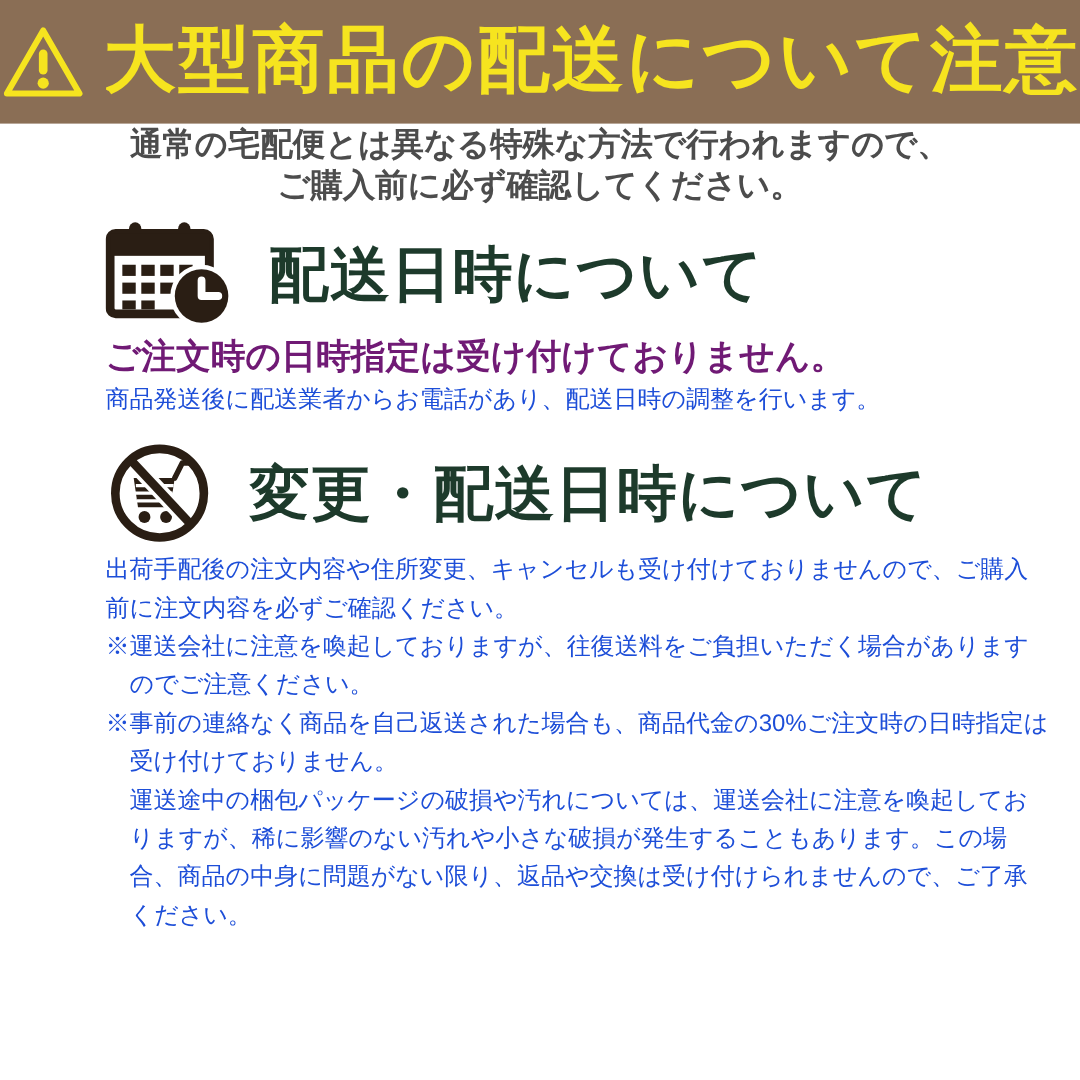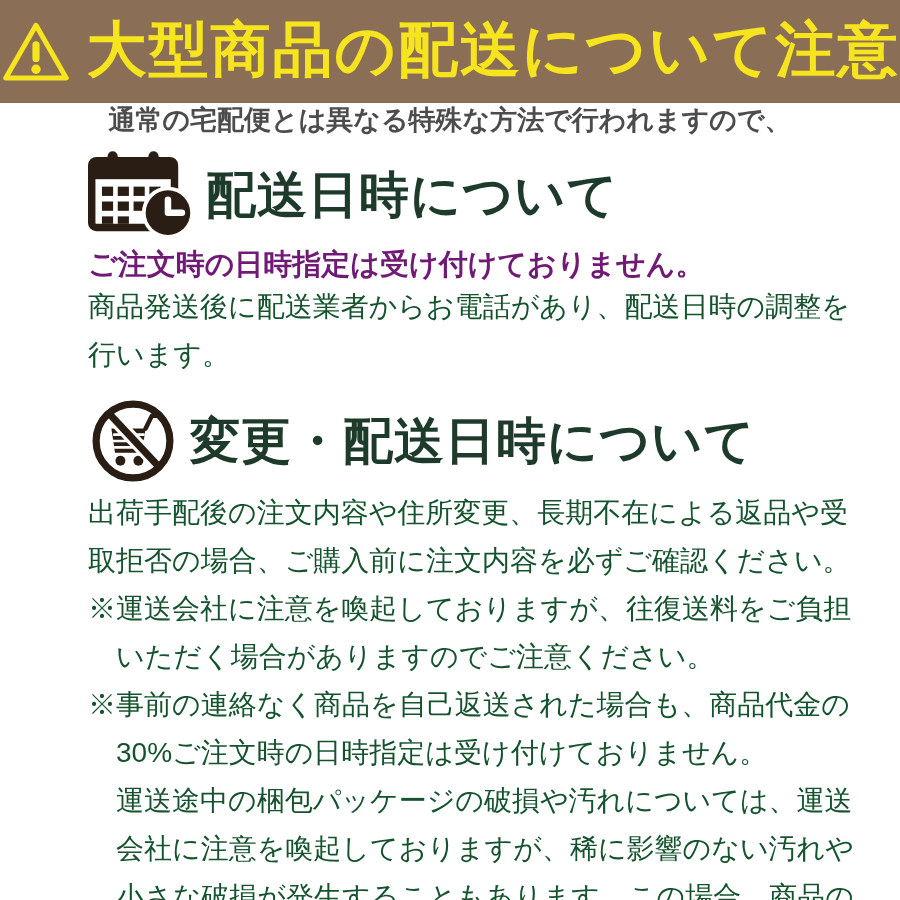--- a/index.html
+++ b/index.html
@@ -43,44 +43,44 @@
   }
 
   
   .section { margin-left: 88px; margin-right: 24px; }
   .section-1 { margin-top: 12px; }
   .section-2 { margin-top: 16px; }
 
   .sec-head {
     display: flex;
     align-items: center;
-    gap: 12px;
+    gap: 30px;
     height: 92px;
   }
   .sec-heading {
     color: #1d3a2b;
     font-size: 50px;
     font-weight: 900;
     letter-spacing: 1px;
     white-space: nowrap;
     line-height: 1;
   }
 
   .highlight {
     margin-top: 6px;
     color: #701a75;
     font-size: 29px;
     font-weight: 700;
     line-height: 34px;
   }
 
   .body-text {
-    color: #14532d;
-    font-size: 28px;
-    line-height: 48px;
+    color: #1d4ed8;
+    font-size: 20px;
+    line-height: 32px;
     font-weight: 500;
     max-width: 786px;
   }
   .body-text.plain { margin-top: 2px; }
   .body-text.note {
     padding-left: 1em;
     text-indent: -1em; 
   }
   .body-text.indent { padding-left: 1em; }
 
@@ -93,21 +93,21 @@
 
   <header class="banner">
     <svg class="icon" width="72" height="64" viewBox="0 0 100 88" aria-hidden="true">
       <path d="M50 7 L92 80 H8 Z" fill="none" stroke="#f6e41f" stroke-width="7" stroke-linejoin="round"></path>
       <rect x="45" y="29" width="10" height="29" rx="5" fill="#f6e41f"></rect>
       <circle cx="50" cy="68" r="6.5" fill="#f6e41f"></circle>
     </svg>
     <h1 class="banner-title">大型商品の配送について注意</h1>
   </header>
 
-  <p class="intro"><span>通常の宅配便とは異なる特殊な方法で行われますので、</span><br></p>
+  <p class="intro"><span>通常の宅配便とは異なる特殊な方法で行われますので、</span><br><span>ご購入前に必ず確認してください。</span></p>
 
   <section class="section section-1">
     <div class="sec-head">
       <svg class="icon" width="106" height="88" viewBox="0 0 114 94" aria-hidden="true">
         <g fill="#2a1e14">
           <rect x="21" y="0" width="11" height="23" rx="5.5"></rect>
           <rect x="65" y="0" width="11" height="23" rx="5.5"></rect>
           <rect x="4" y="10" width="89" height="72" rx="5" fill="none" stroke="#2a1e14" stroke-width="8"></rect>
           <rect x="4" y="10" width="89" height="20"></rect>
           <rect x="15" y="38" width="12" height="10"></rect>
@@ -142,19 +142,19 @@
           <circle cx="56" cy="72" r="5.5" fill="#2a1e14" stroke="none"></circle>
 
           <line x1="23" y1="19" x2="80" y2="80" stroke="#ffffff" stroke-width="15"></line>
           <line x1="23" y1="19" x2="80" y2="80" stroke="#2a1e14" stroke-width="8"></line>
 
           <circle cx="50" cy="50" r="41" stroke-width="8"></circle>
         </g>
       </svg>
       <h2 class="sec-heading">変更・配送日時について</h2>
     </div>
-    <p class="body-text plain">出荷手配後の注文内容や住所変更、長期不在による返品や受取拒否の場合、ご購入前に注文内容を必ずご確認ください。</p>
+    <p class="body-text plain">出荷手配後の注文内容や住所変更、キャンセルも受け付けておりませんので、ご購入前に注文内容を必ずご確認ください。</p>
     <p class="body-text note">※運送会社に注意を喚起しておりますが、往復送料をご負担いただく場合がありますのでご注意ください。</p>
     <p class="body-text note">※事前の連絡なく商品を自己返送された場合も、商品代金の30%ご注文時の日時指定は受け付けておりません。</p>
     <p class="body-text indent">運送途中の梱包パッケージの破損や汚れについては、運送会社に注意を喚起しておりますが、稀に影響のない汚れや小さな破損が発生することもあります。この場合、商品の中身に問題がない限り、返品や交換は受け付けられませんので、ご了承ください。</p>
   </section>
 
 </div>
 
 </body></html>

